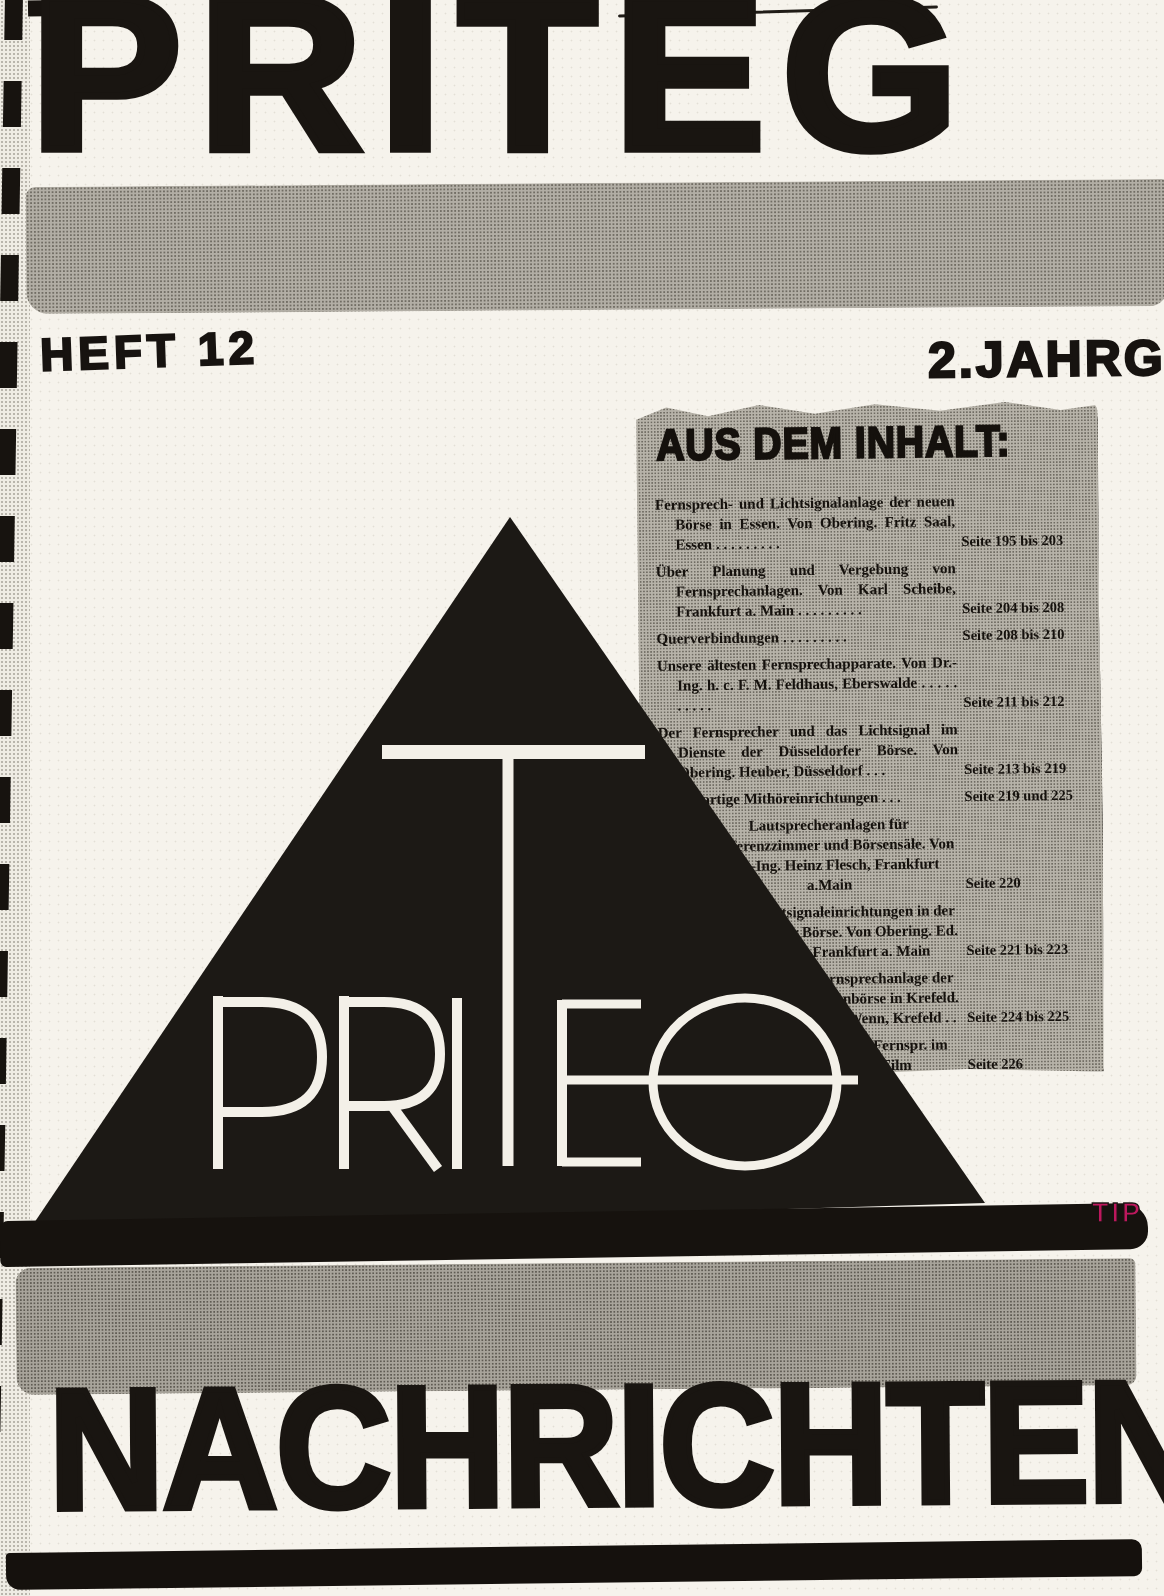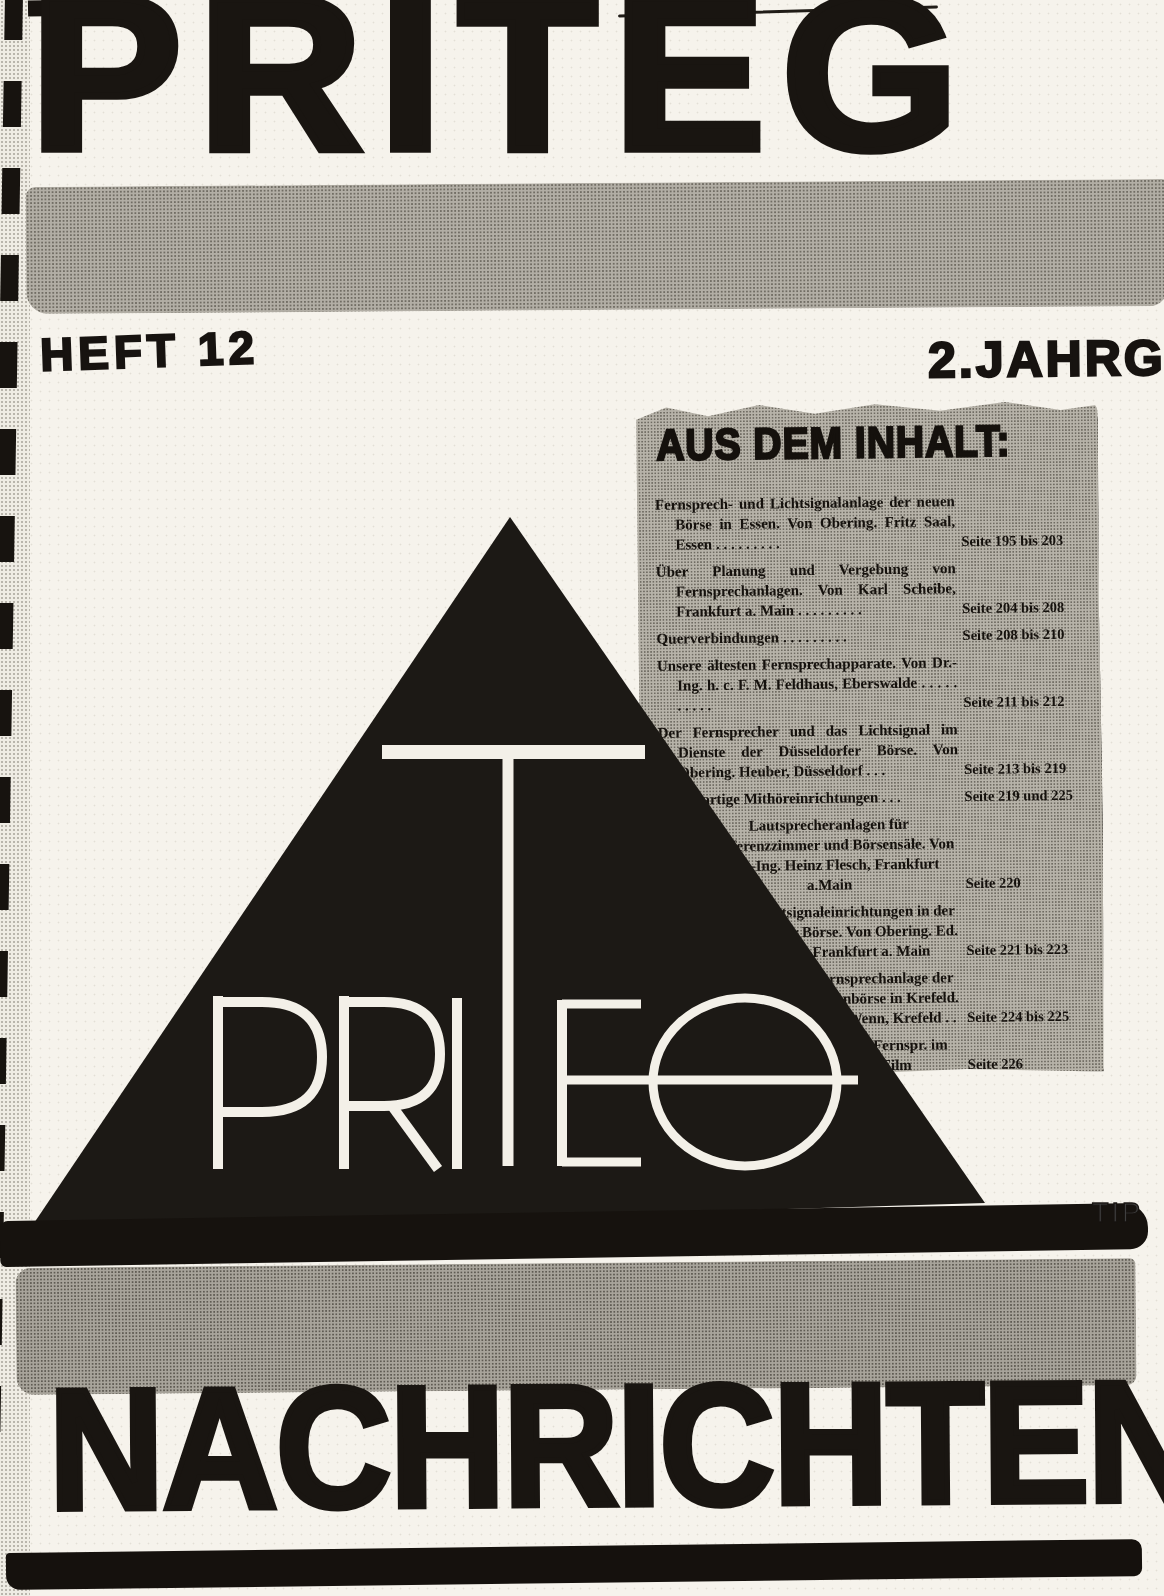--- a/index.html
+++ b/index.html
@@ -75,22 +75,22 @@
   .rough-bar1{position:absolute;left:0;top:1212px;width:1148px;height:46px;background:#16120e;border-radius:8px 24px 18px 6px;transform:rotate(-0.9deg);}
   .band-bottom{left:16px;top:1263px;width:1120px;height:127px;border-radius:16px 6px 10px 18px;transform:rotate(-0.5deg);background-color:#a8a49b;background-image:radial-gradient(#5f5b53 1px, transparent 1.3px);background-size:3.4px 3.4px;}
   .footer-title{
     position:absolute;left:48px;top:1364px;height:170px;white-space:nowrap;
     font-weight:900;font-size:172px;line-height:170px;letter-spacing:-2px;
     color:#191511;-webkit-text-stroke:6px #191511;
     transform:scaleX(0.93) rotate(-0.4deg);transform-origin:top left;
   }
   .bottom-bar{position:absolute;left:6px;top:1546px;width:1136px;height:37px;background:#15110d;border-radius:4px 10px 8px 14px;transform:rotate(-0.7deg);}
   .tip-label{
-    position:absolute;left:1092px;top:1198px;font-weight:400;font-size:27px;letter-spacing:3px;
-    color:#404040;-webkit-text-stroke:1.4px #171310;white-space:nowrap;
+    position:absolute;left:1092px;top:1198px;font-weight:700;font-size:27px;letter-spacing:3px;
+    color:#be185d;-webkit-text-stroke:1.4px #171310;white-space:nowrap;
   }
 </style>
 </head>
 <body>
 
 <div class="edge-halftone"></div>
 <div class="sprockets"></div>
 <div class="corner-mark"></div>
 <div class="scratch-line"></div>
 

